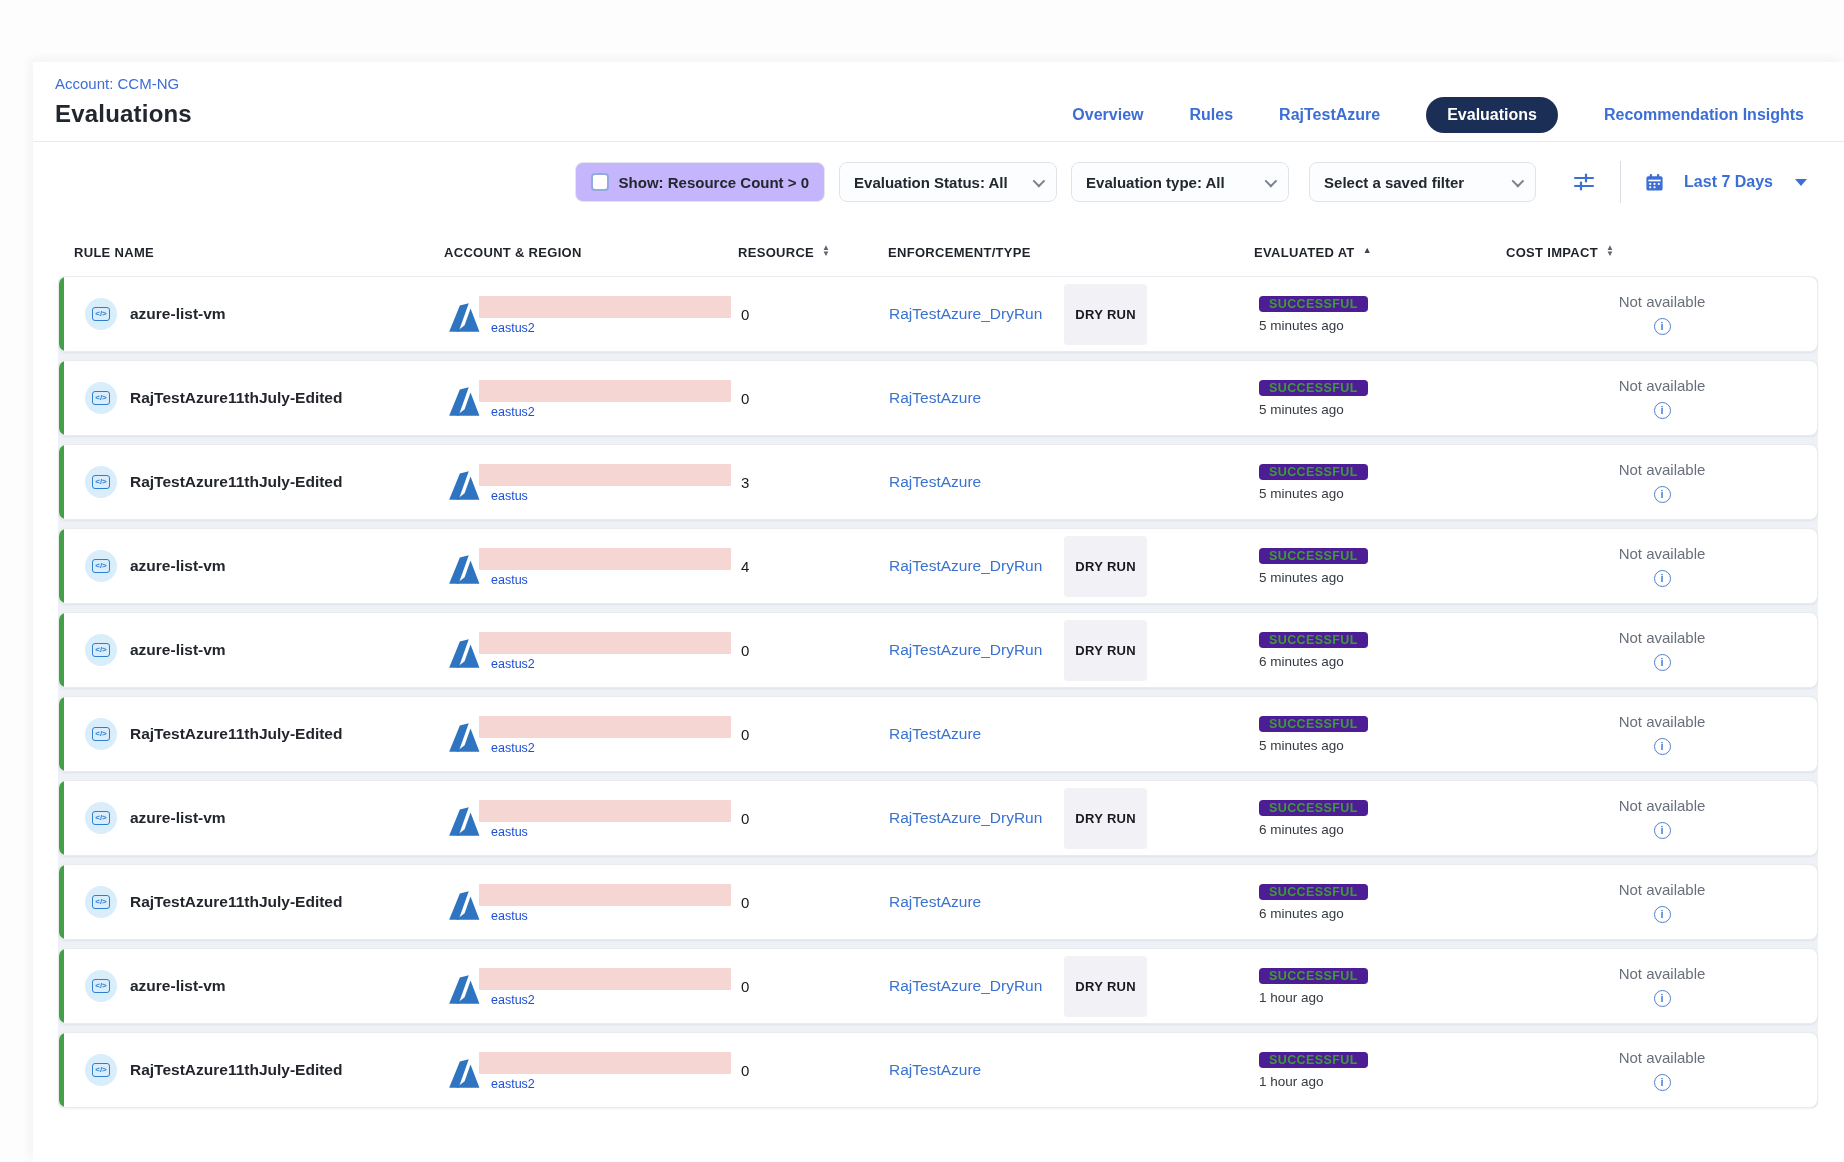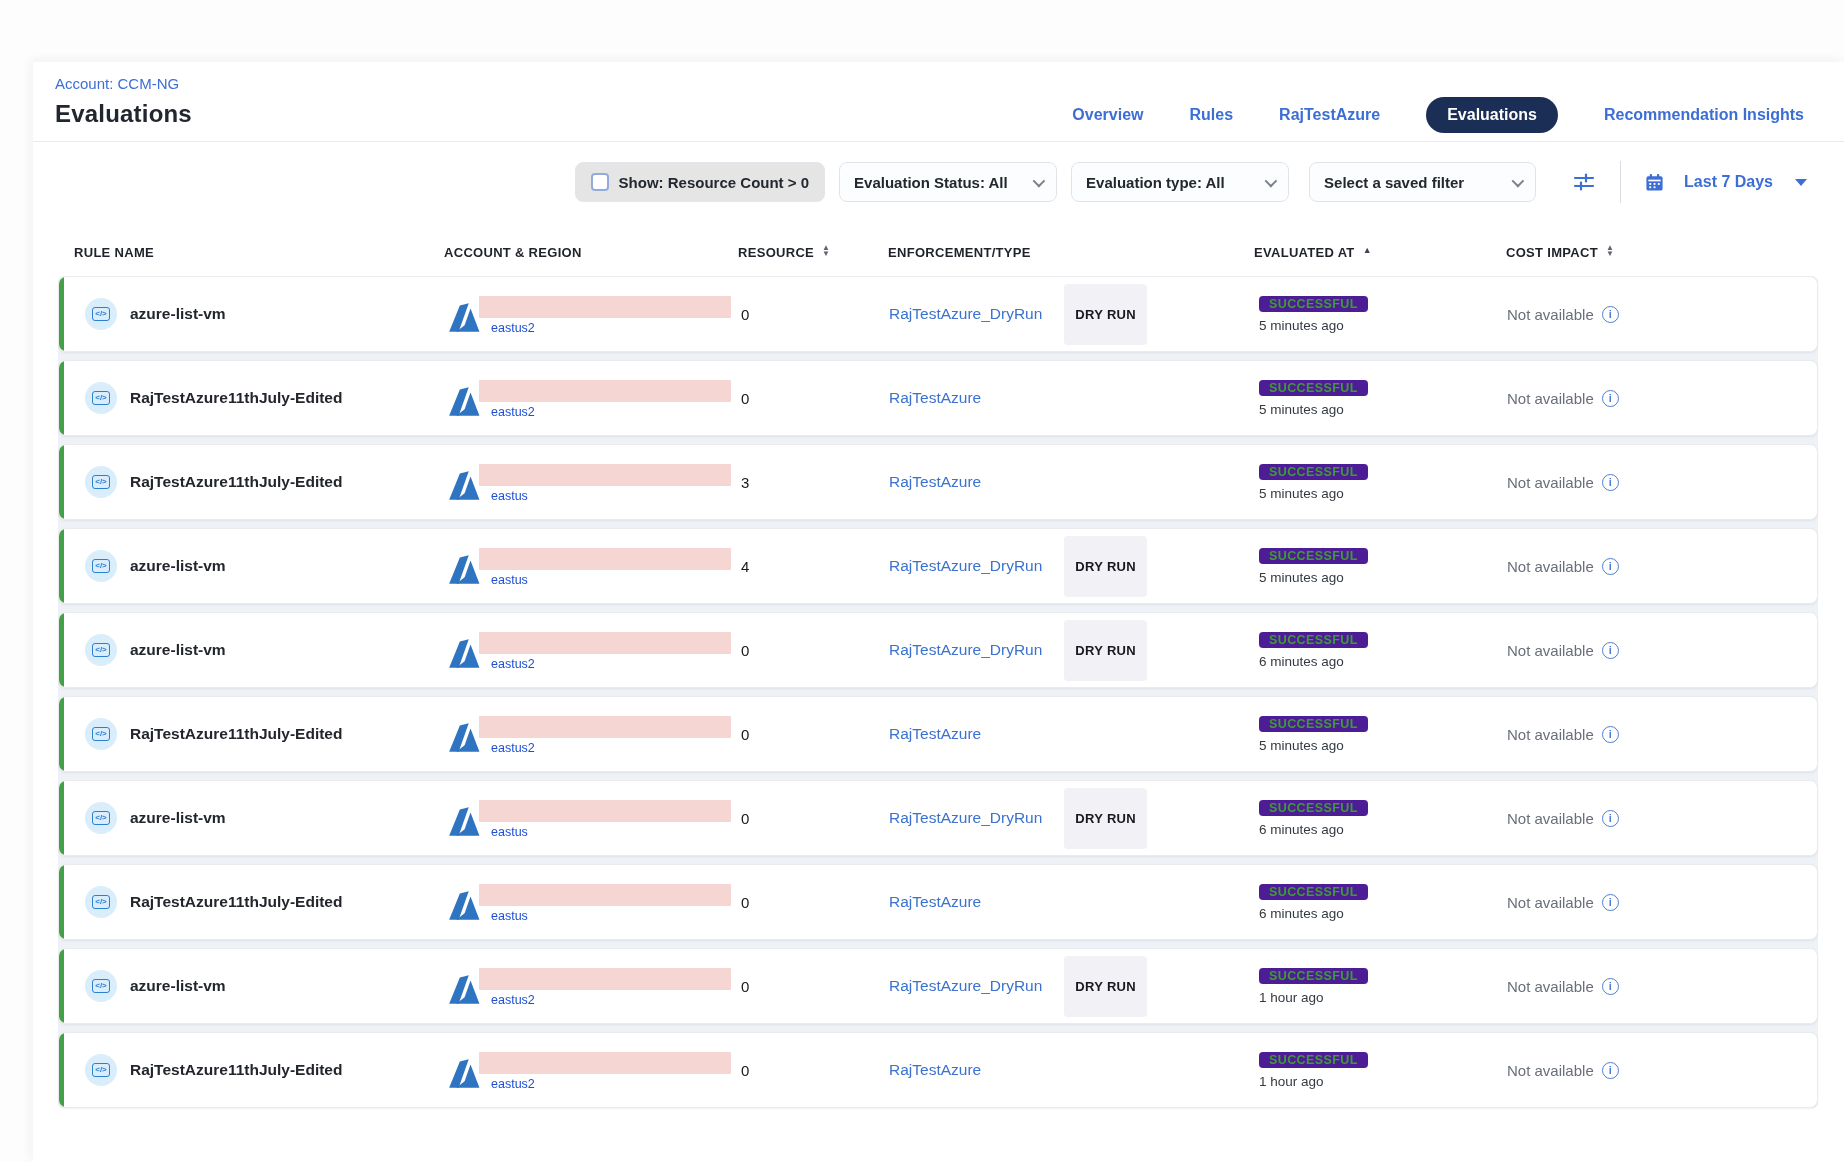--- a/index.html
+++ b/index.html
@@ -13,21 +13,21 @@
                  padding:13px 40px 4px 22px; height:80px; border-bottom:1px solid #e6e9ed; }
   .account-link { color:#3c6ed5; font-size:15px; text-decoration:none; display:inline-block; cursor:pointer; }
   .page-title { font-size:24px; font-weight:700; color:#22262e; margin-top:7px; letter-spacing:.2px; }
   .nav { display:flex; align-items:center; gap:46px; margin-top:22px; }
   .nav-item { color:#3c6ed5; font-size:16px; font-weight:600; cursor:pointer; white-space:nowrap; }
   .nav-item.active { background:#1b2f56; color:#fff; border-radius:999px; padding:9px 21px; }
 
   
   .filter-bar { display:flex; justify-content:flex-end; align-items:center; gap:14px; padding:19px 37px 17px 0; }
   .chip { height:40px; display:flex; align-items:center; border-radius:8px; font-size:15px; font-weight:600; color:#23272e; }
-  .checkbox-group { background:#e5e5e5; border:1px solid #e3e6ea; padding:0 15px; gap:10px; cursor:pointer; }
+  .checkbox-group { background:#c4b5fd; border:1px solid #e3e6ea; padding:0 15px; gap:10px; cursor:pointer; }
   .checkbox { width:18px; height:18px; border:2px solid #93aade; border-radius:4px; background:#fff; }
   .select { background:#fcfdfe; border:1px solid #e0e4e9; padding:0 14px; width:218px; justify-content:space-between; cursor:pointer; }
   .select.saved { width:227px; margin-left:6px; }
   .chev { width:9px; height:9px; border-right:2px solid #7a828c; border-bottom:2px solid #7a828c;
           transform:rotate(45deg) translateY(-2px); margin-left:10px; flex:0 0 auto; }
   .icon-btn { margin-left:22px; cursor:pointer; display:flex; align-items:center; }
   .vdivider { width:1px; height:42px; background:#d9dde3; margin:0 10px; }
   .daterange { display:flex; align-items:center; gap:20px; color:#3c6ed5; font-size:16px; font-weight:600; cursor:pointer; }
   .caret-down { width:0; height:0; border-left:6px solid transparent; border-right:6px solid transparent; border-top:7px solid #3c6ed5; margin-left:2px; }
 
@@ -63,21 +63,21 @@
   .cell-enforce { display:flex; align-items:center; }
   .enforce-link { color:#3b72cf; font-size:15.5px; font-weight:500; cursor:pointer; }
   .dryrun-badge { background:#f1f1f6; color:#17191e; font-size:13px; font-weight:700; letter-spacing:.3px;
                   border-radius:4px; padding:23px 11px; margin-left:22px; white-space:nowrap; }
 
   .cell-eval { display:flex; flex-direction:column; align-items:flex-start; padding-left:4px; }
   .status-badge { background:#4c1d95; color:#3f9b35; font-size:12.5px; font-weight:700; letter-spacing:.4px;
                   border-radius:4px; padding:1px 10px; }
   .eval-time { font-size:13.5px; color:#343a41; margin-top:6px; }
 
-  .cell-cost { display:flex; align-items:center; gap:8px; font-size:15px; color:#696f7a; }
+  .cell-cost { display:flex; align-items:center; gap:8px; font-size:15px; color:#696f7a;flex-direction:column; }
   .info-icon { width:17px; height:17px; border:1.5px solid #4b7fd6; border-radius:50%; color:#4b7fd6;
                font-size:11px; line-height:14px; text-align:center; font-weight:600; cursor:pointer; flex:0 0 auto; }
 </style>
 </head>
 <body>
 
 <div class="panel">
 
   <div class="page-header">
     <div>

